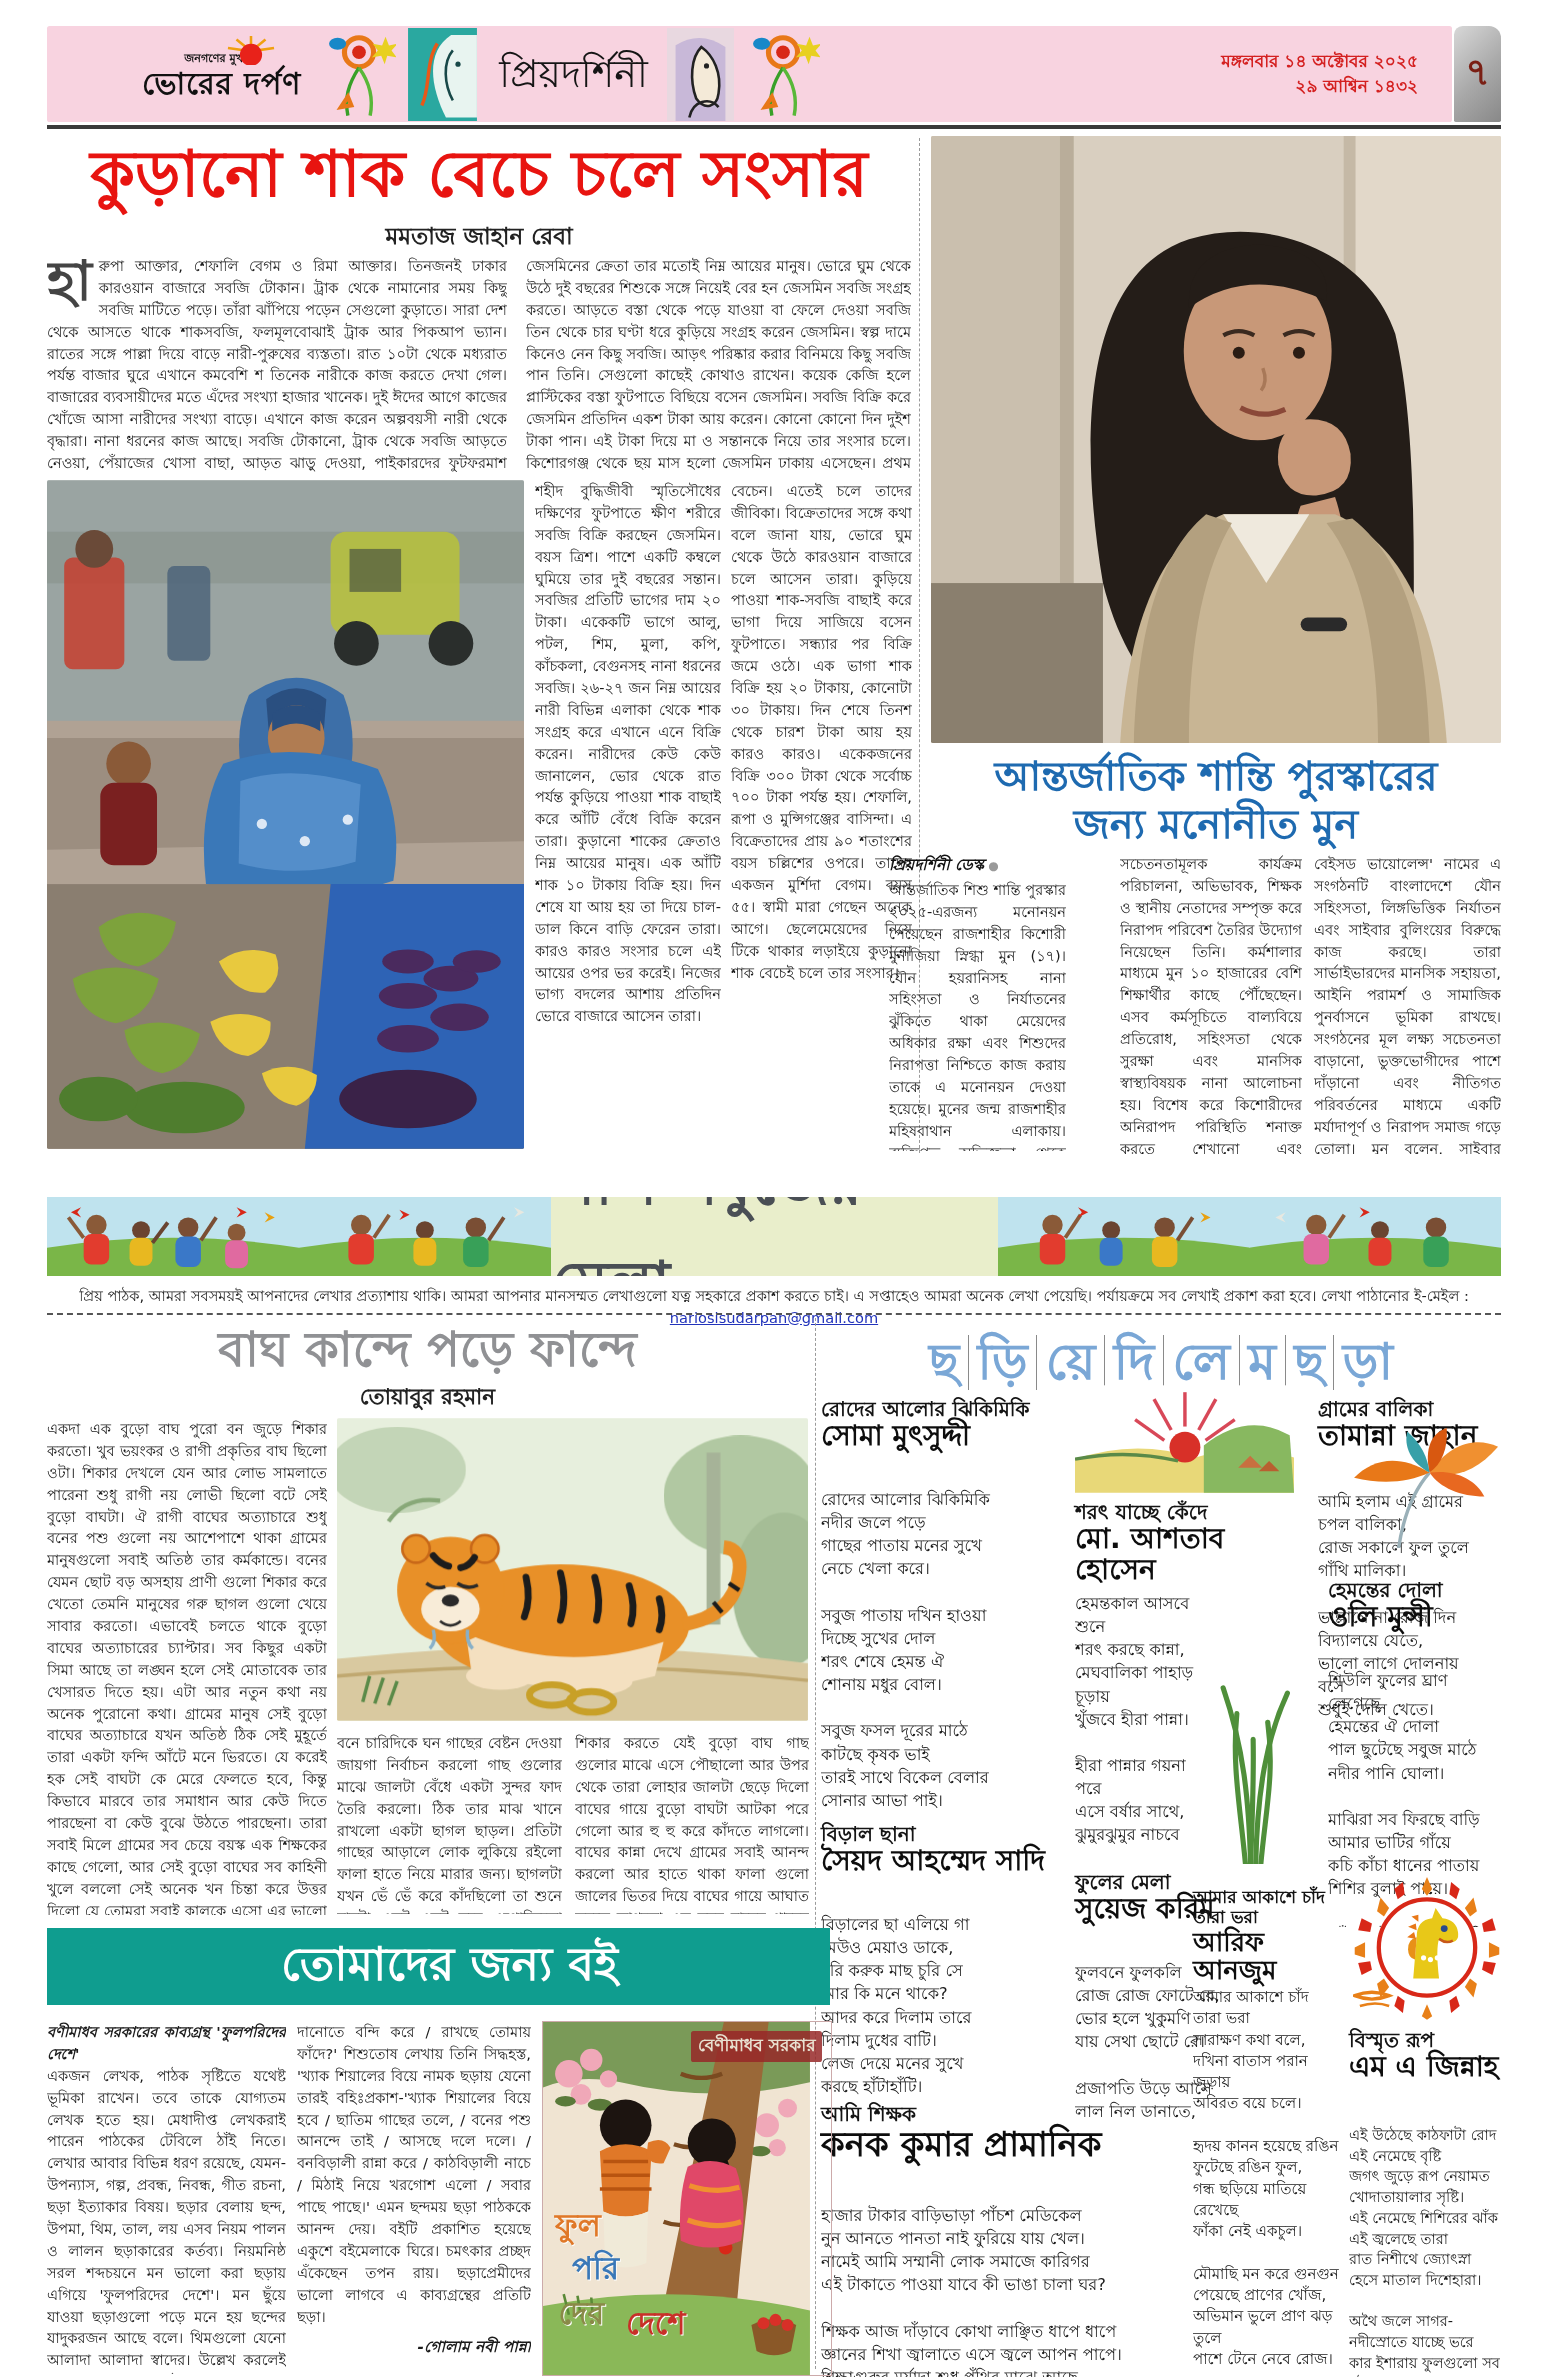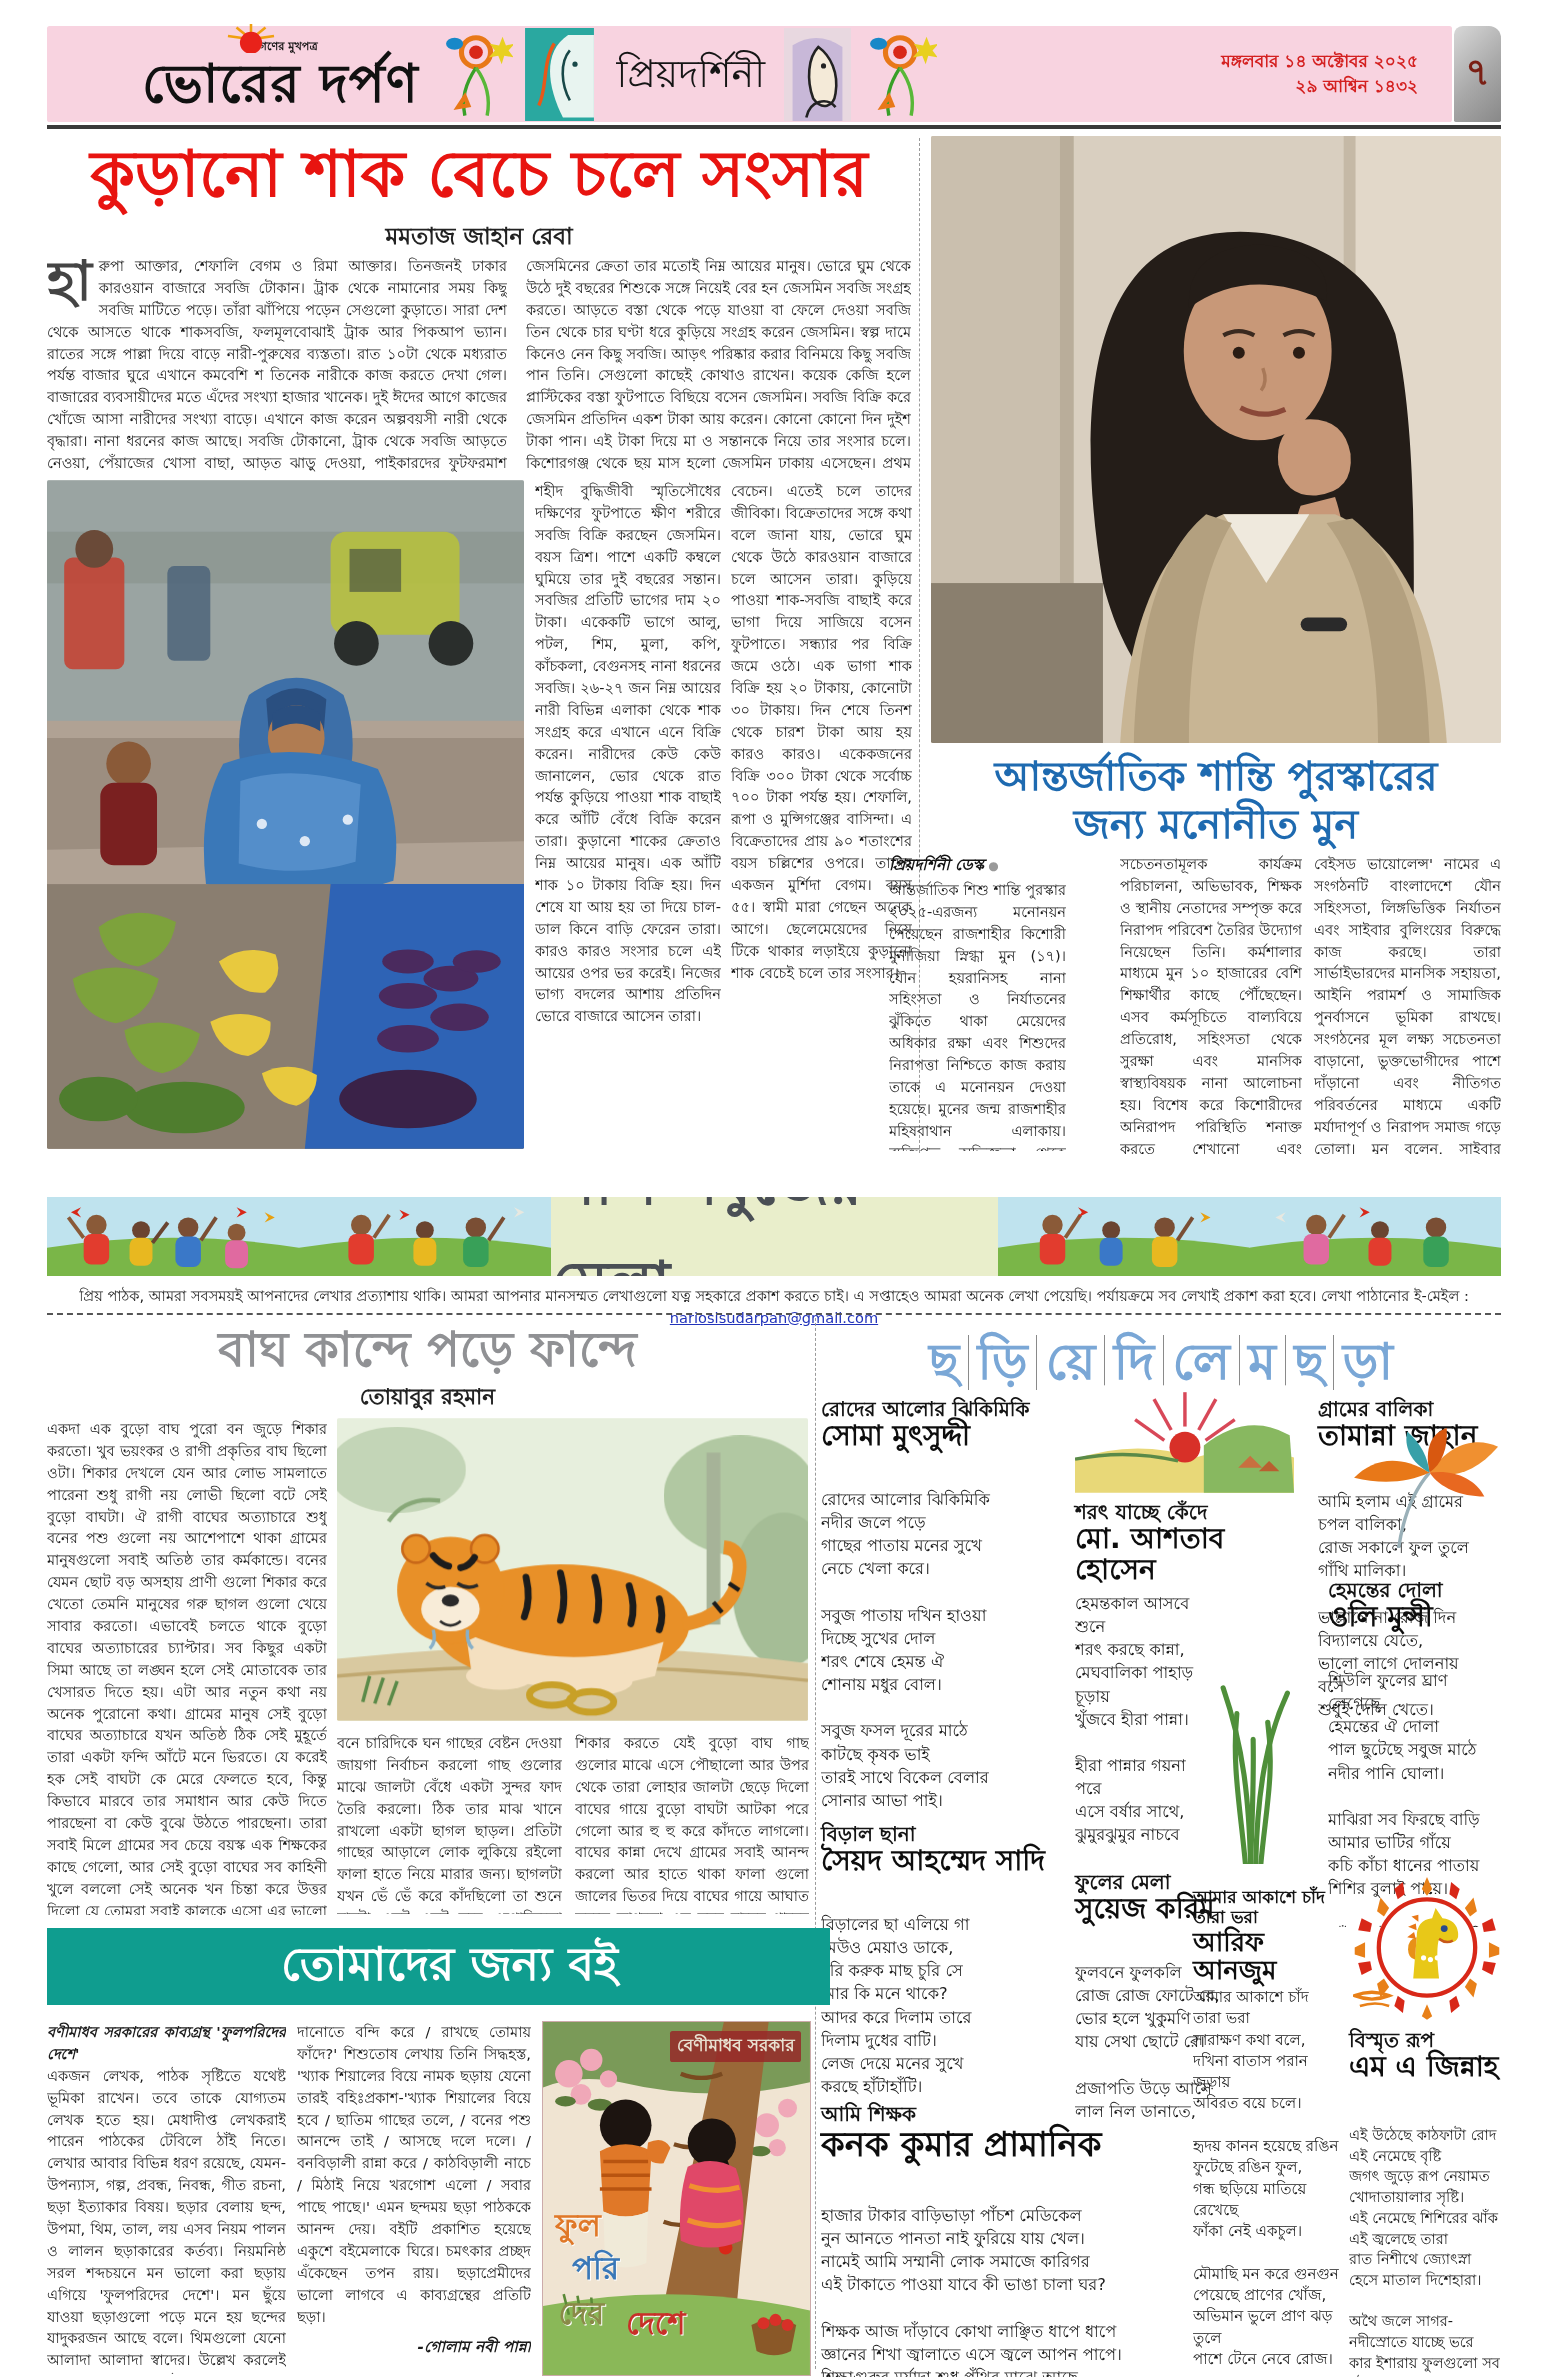--- a/index.html
+++ b/index.html
@@ -2,21 +2,21 @@
 <html style="font-size:13.8px"><head>
 <meta charset="utf-8">
 <style>
   html,body{margin:0;padding:0;background:#ffffff;}
   body{font-family:"DejaVu Sans","Liberation Sans",sans-serif;}
   .page{position:relative;width:1548px;height:2377px;background:#fff;overflow:hidden;}
   .abs{position:absolute;}
   
   .mast-band{background:#f8d3e0;border-radius:2.6px;display:flex;align-items:center;}
   .tagline{font-size:11.2px;font-weight:bold;color:#111;text-align:center;}
-  .masthead{font-size:53px;font-weight:bold;color:#111;line-height:1;letter-spacing:0.9px;}
+  .masthead{font-size:30px;font-weight:bold;color:#111;line-height:1;letter-spacing:0.9px;}
   .paper-title{font-size:38px;font-weight:normal;color:#151515;line-height:1;}
   .date-block{font-size:17px;font-weight:bold;color:#d42020;text-align:right;line-height:1.45;}
   .curl{background:linear-gradient(135deg,#d8d8d8 0%,#a8a8a8 55%,#888 100%);border-radius:8.6px 12px 1.7px 1.7px;
         display:flex;align-items:center;justify-content:center;font-size:38px;font-weight:bold;color:#7a1f14;}
   .hrule{background:#3a3a3a;}
   
   .body-text{font-size:14.6px;line-height:1.5;text-align:justify;color:#1b1b1b;overflow:hidden;}
   .drop{float:left;font-size:55px;line-height:.9;font-weight:bold;color:#444;padding:1.7px 6.9px 0 0;}
   .headline-red{color:#e81410;font-weight:bold;font-size:64px;line-height:1.05;text-align:center;}
   .byline{font-size:23px;font-weight:bold;color:#222;text-align:center;}
@@ -41,21 +41,21 @@
   .chhora-letter{font-size:50px;font-weight:bold;color:#7aa7d6;padding:0 8.6px;border-right:1.7px solid #8a8a8a;line-height:1.1;}
   .chhora-letter:last-child{border-right:none;}
   .poem-title{font-weight:bold;font-size:20px;color:#141414;line-height:1.2;}
   .poem-author{font-weight:bold;font-size:28px;color:#0d0d0d;line-height:1.1;}
   .poem-body{font-size:16.3px;line-height:1.42;color:#1b1b1b;white-space:pre-line;overflow:hidden;}
   
   .teal-band{background:#0f9d8f;display:flex;align-items:center;justify-content:center;}
   .teal-title{color:#fff;font-weight:bold;font-size:46px;}
   .leadin{font-weight:bold;font-style:italic;}
   .signature{font-weight:bold;font-style:italic;text-align:right;font-size:15.5px;margin-top:8.6px;}
-  .cover{position:relative;overflow:hidden;border:0.9px solid #caa;}
+  .cover{position:relative;overflow:hidden;border:0.9px solid #caa;padding-left:21px;}
   .cover-author{position:absolute;top:8.6px;right:8.6px;font-size:17px;font-weight:bold;color:#e8e0d0;background:rgba(150,40,40,.85);padding:1.7px 6.9px;border-radius:2.6px;}
   .cover-word{position:absolute;font-size:31px;font-weight:bold;text-shadow:0.9px 0.9px 0 #fff;}
 </style>
 </head>
 <body>
 
 <div class="page">
 
   <div class="abs mast-band" style="left:47px;top:26px;width:1405px;height:96px;">
     <div style="margin-left:95px;text-align:center;position:relative;">

